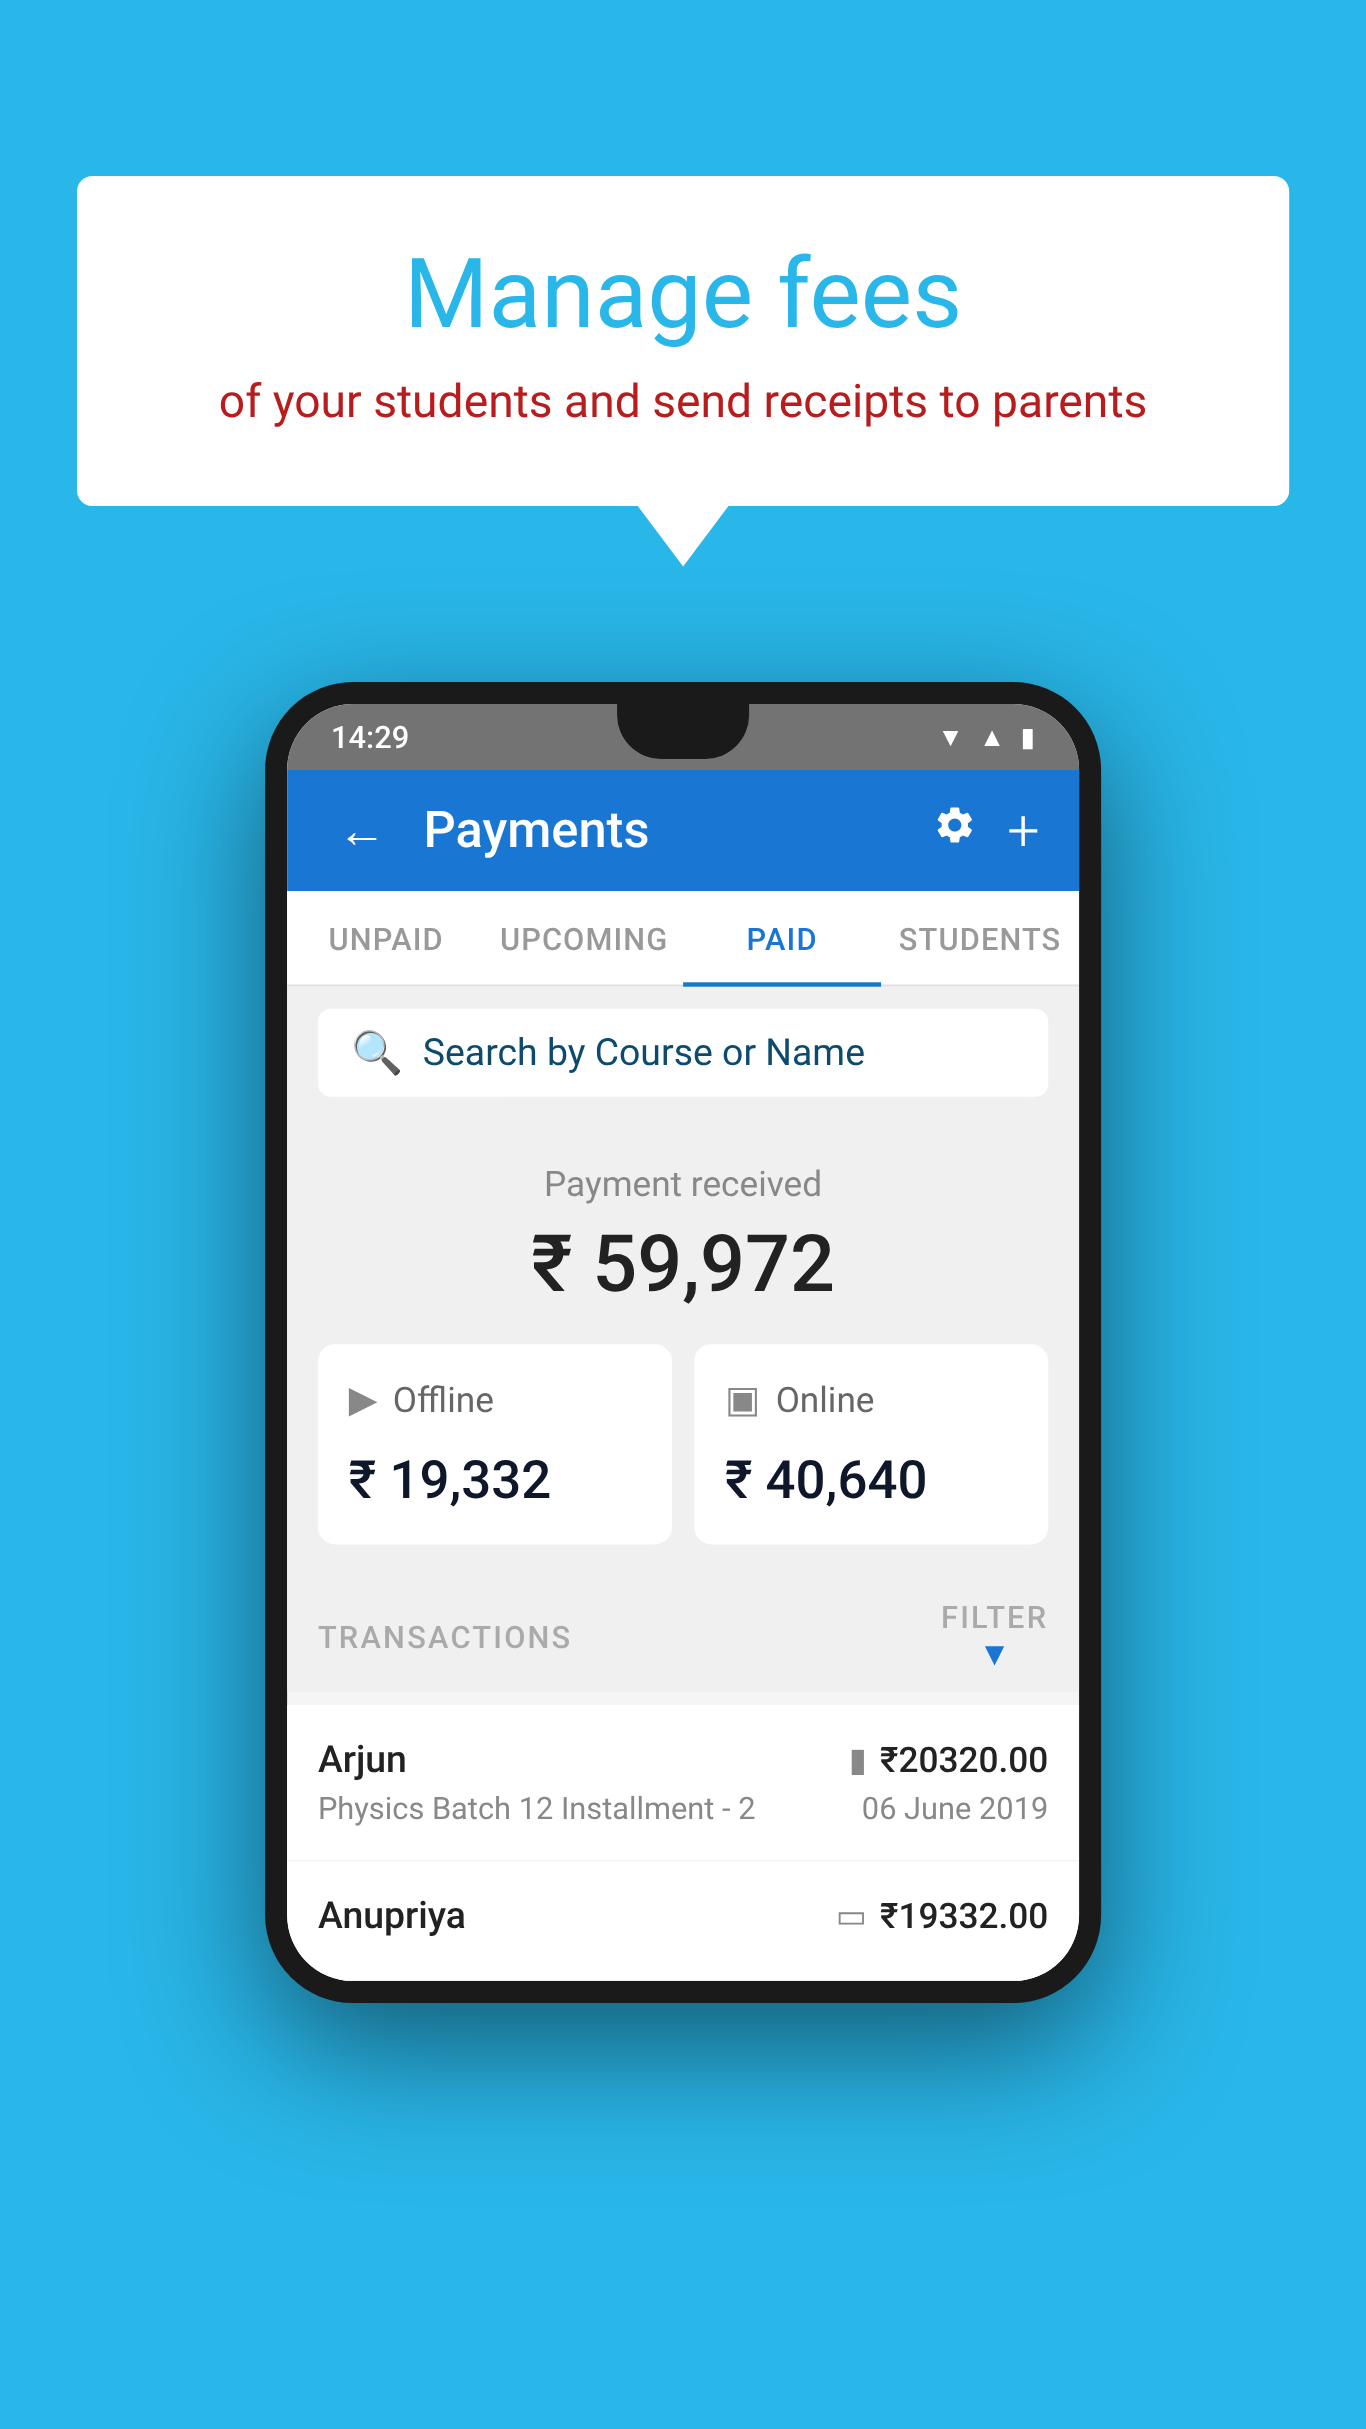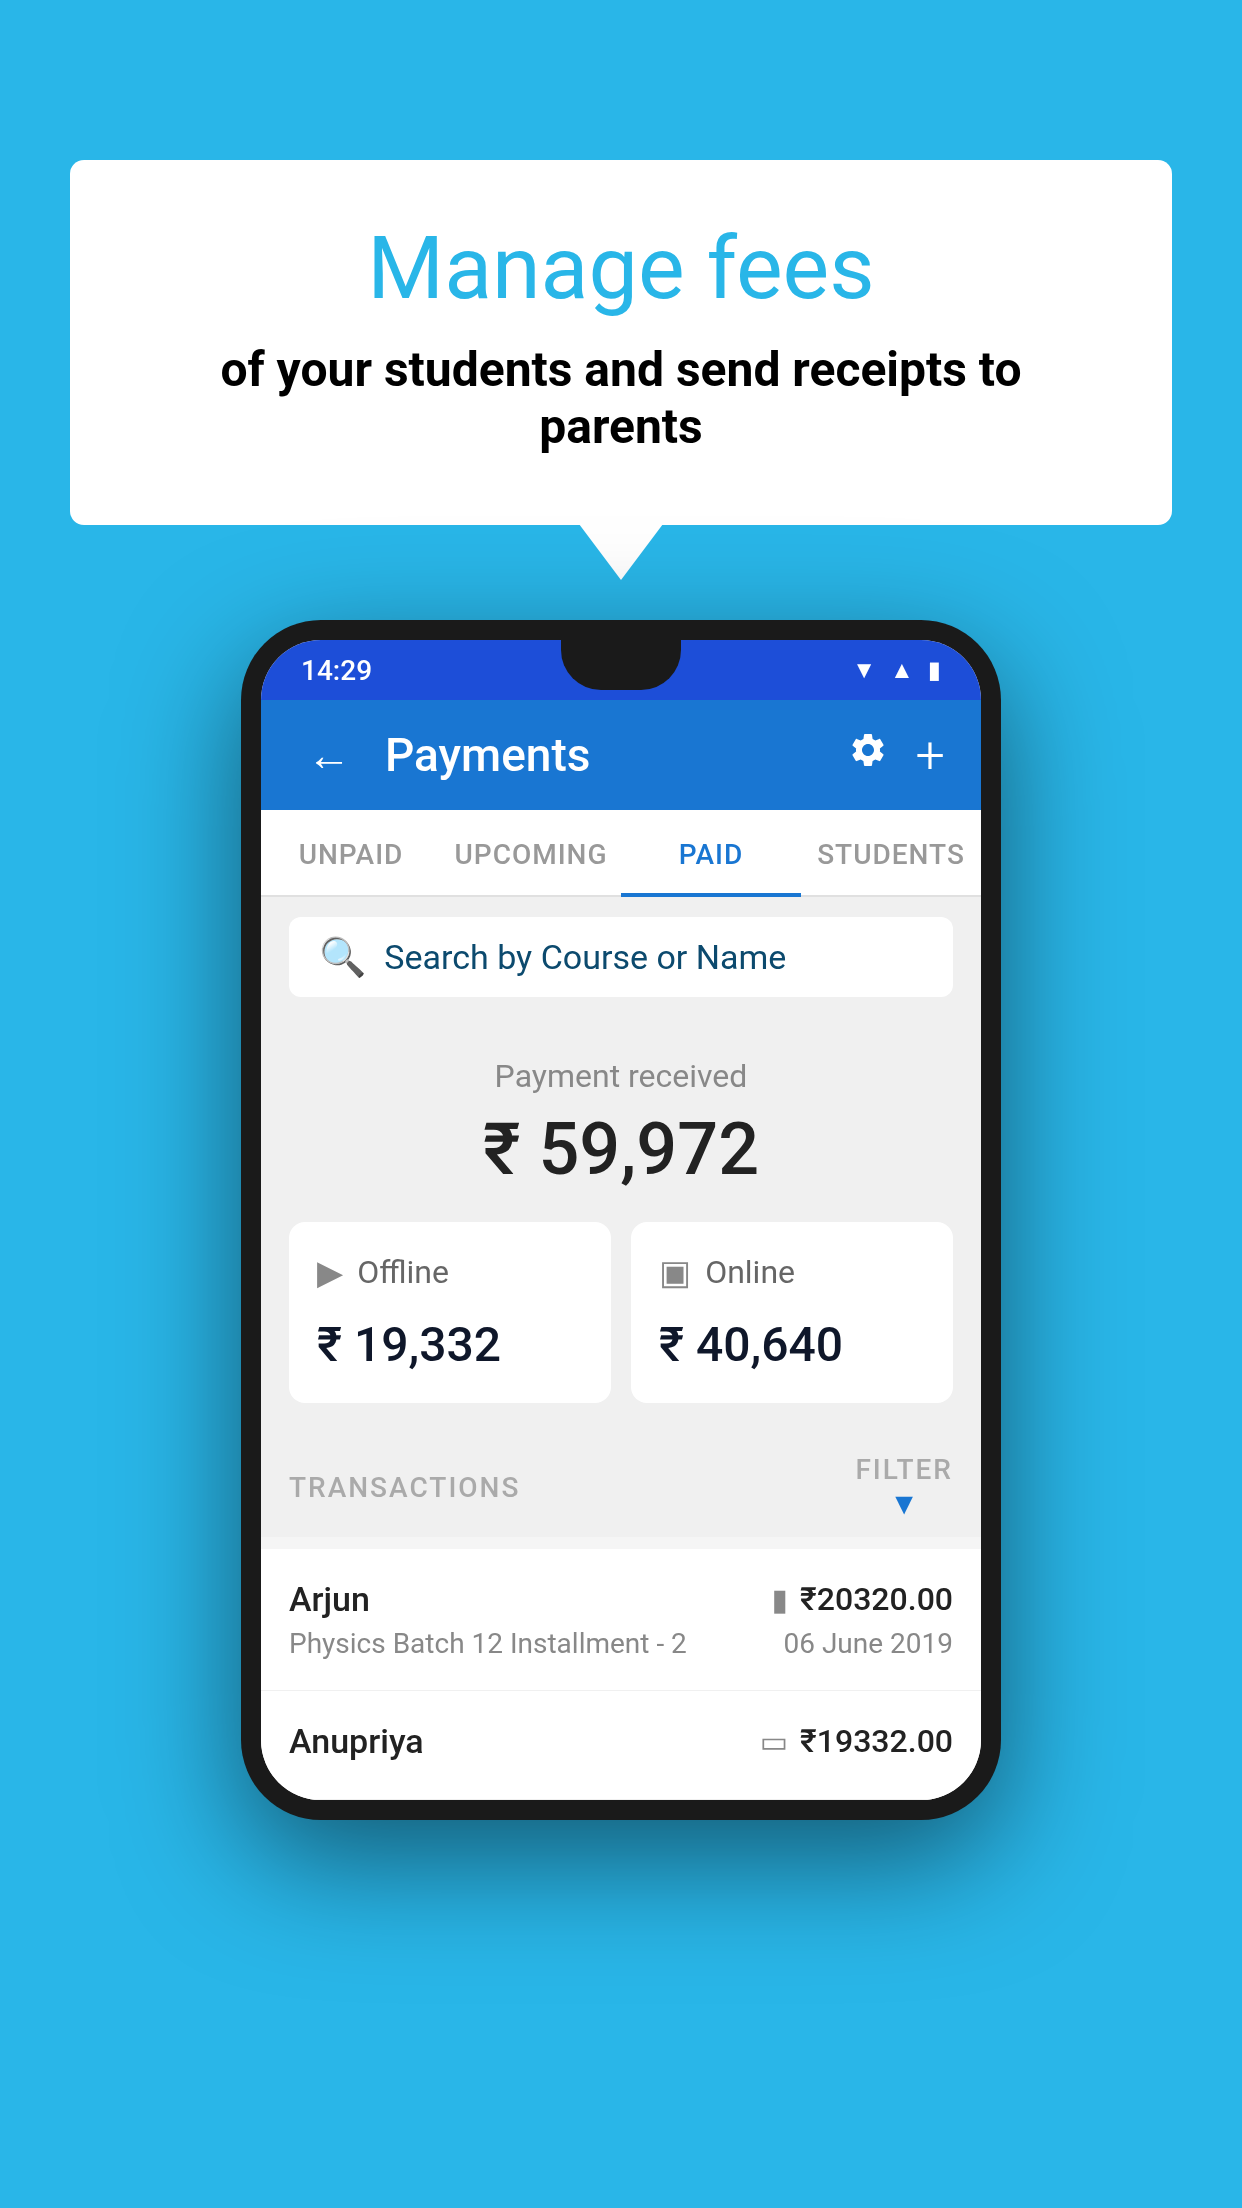--- a/index.html
+++ b/index.html
@@ -37,23 +37,23 @@
       border-top: 60px solid white;
     }
     .bubble-title {
       font-size: 88px;
       color: #29b6e8;
       font-weight: 400;
       line-height: 1.1;
       margin-bottom: 24px;
     }
     .bubble-subtitle {
-      font-size: 48px;
-      color: #000000;
-      font-weight: 700;
+      font-size: 42px;
+      color: #b91c1c;
+      font-weight: 400;
     }
 
     
     .phone-wrapper {
       position: absolute;
       top: 620px;
       left: 50%;
       transform: translateX(-50%);
       width: 760px;
     }
@@ -66,21 +66,21 @@
     }
 
     .phone-screen {
       border-radius: 60px;
       overflow: hidden;
       background: #f5f5f5;
     }
 
     
     .status-bar {
-      background: #1d4ed8;
+      background: #737373;
       height: 60px;
       display: flex;
       align-items: center;
       justify-content: space-between;
       padding: 0 40px;
       position: relative;
       text-align: center;
     }
     .status-time {
       color: white;

